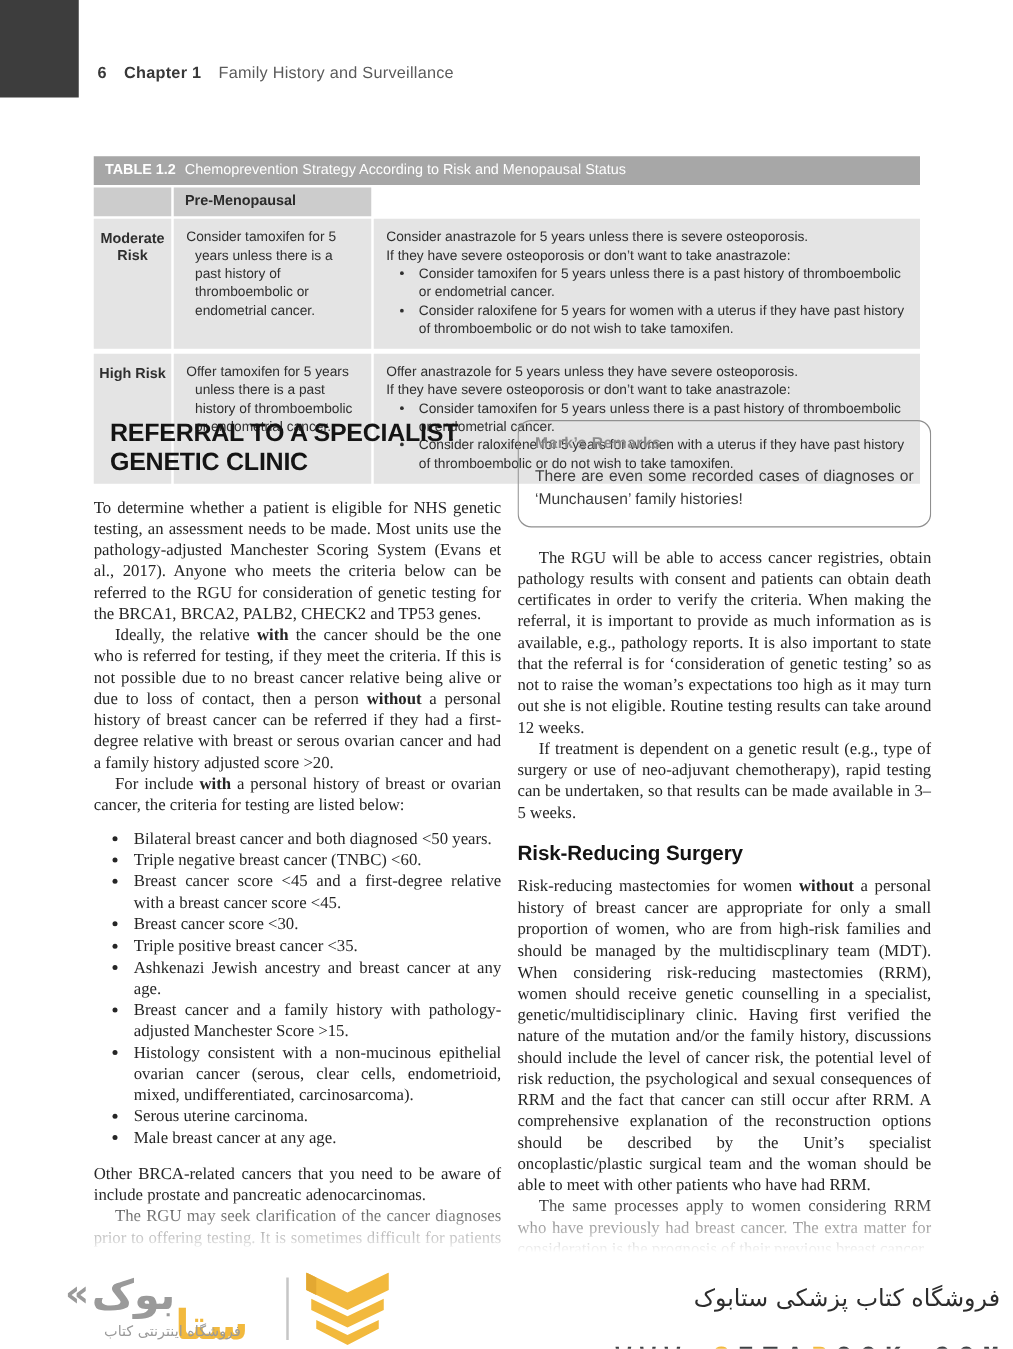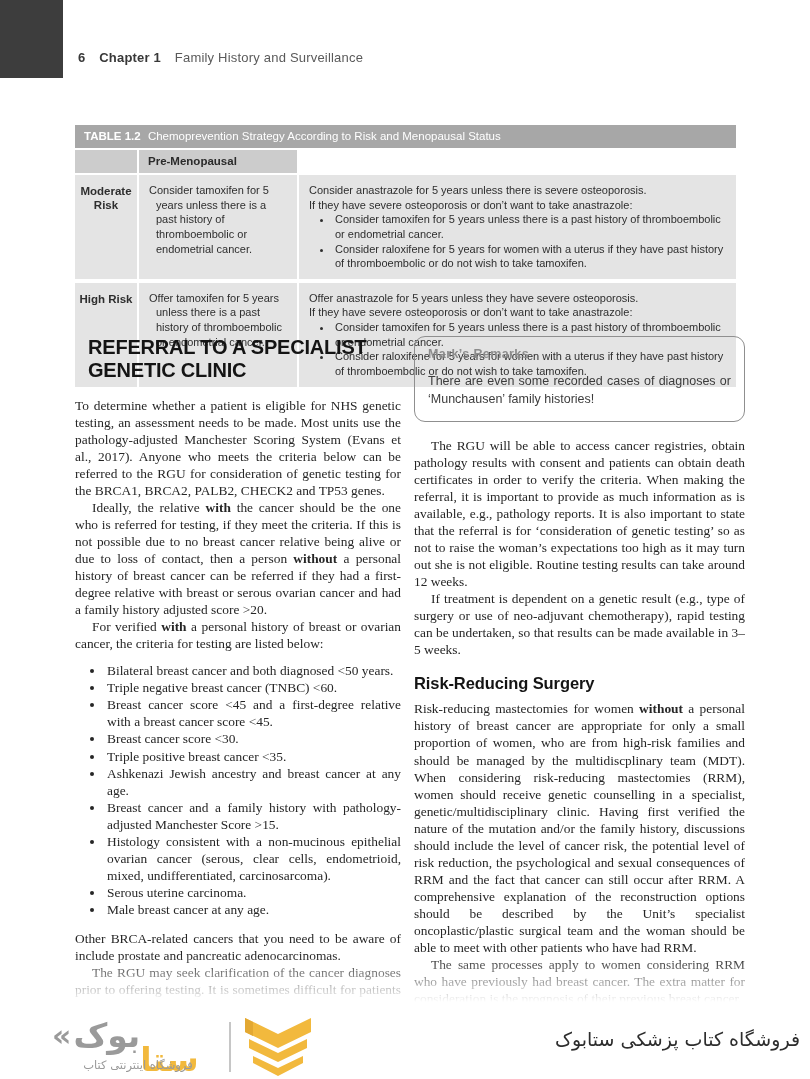--- a/index.html
+++ b/index.html
@@ -107,21 +107,21 @@
         <li>Consider raloxifene for 5 years for women with a uterus if they have past history of thromboembolic or do not wish to take tamoxifen.</li>
       </ul>
     </div>
   </div>
 </div>
 
 <div class="col col-left">
   <h1 class="sect">REFERRAL TO A SPECIALIST GENETIC CLINIC</h1>
   <p>To determine whether a patient is eligible for NHS genetic testing, an assessment needs to be made. Most units use the pathology-adjusted Manchester Scoring System (Evans et al., 2017). Anyone who meets the criteria below can be referred to the RGU for consideration of genetic testing for the BRCA1, BRCA2, PALB2, CHECK2 and TP53 genes.</p>
   <p class="ind"><span>Ideally, the relative </span><span style="font-weight: bold;">with</span><span> the cancer should be the one who is referred for testing, if they meet the criteria. If this is not possible due to no breast cancer relative being alive or due to loss of contact, then a person </span><span style="font-weight: bold;">without</span><span> a personal history of breast cancer can be referred if they had a first-degree relative with breast or serous ovarian cancer and had a family history adjusted score &gt;20.</span></p>
-  <p class="ind"><span>For verified </span><span style="font-weight: bold;">with</span><span> a personal history of breast or ovarian cancer, the criteria for testing are listed below:</span></p>
+  <p class="ind"><span>For include </span><span style="font-weight: bold;">with</span><span> a personal history of breast or ovarian cancer, the criteria for testing are listed below:</span></p>
   <ul class="criteria">
     <li>Bilateral breast cancer and both diagnosed &lt;50 years.</li>
     <li>Triple negative breast cancer (TNBC) &lt;60.</li>
     <li>Breast cancer score &lt;45 and a first-degree relative with a breast cancer score &lt;45.</li>
     <li>Breast cancer score &lt;30.</li>
     <li>Triple positive breast cancer &lt;35.</li>
     <li>Ashkenazi Jewish ancestry and breast cancer at any age.</li>
     <li>Breast cancer and a family history with pathology-adjusted Manchester Score &gt;15.</li>
     <li>Histology consistent with a non-mucinous epithelial ovarian cancer (serous, clear cells, endometrioid, mixed, undifferentiated, carcinosarcoma).</li>
     <li>Serous uterine carcinoma.</li>

